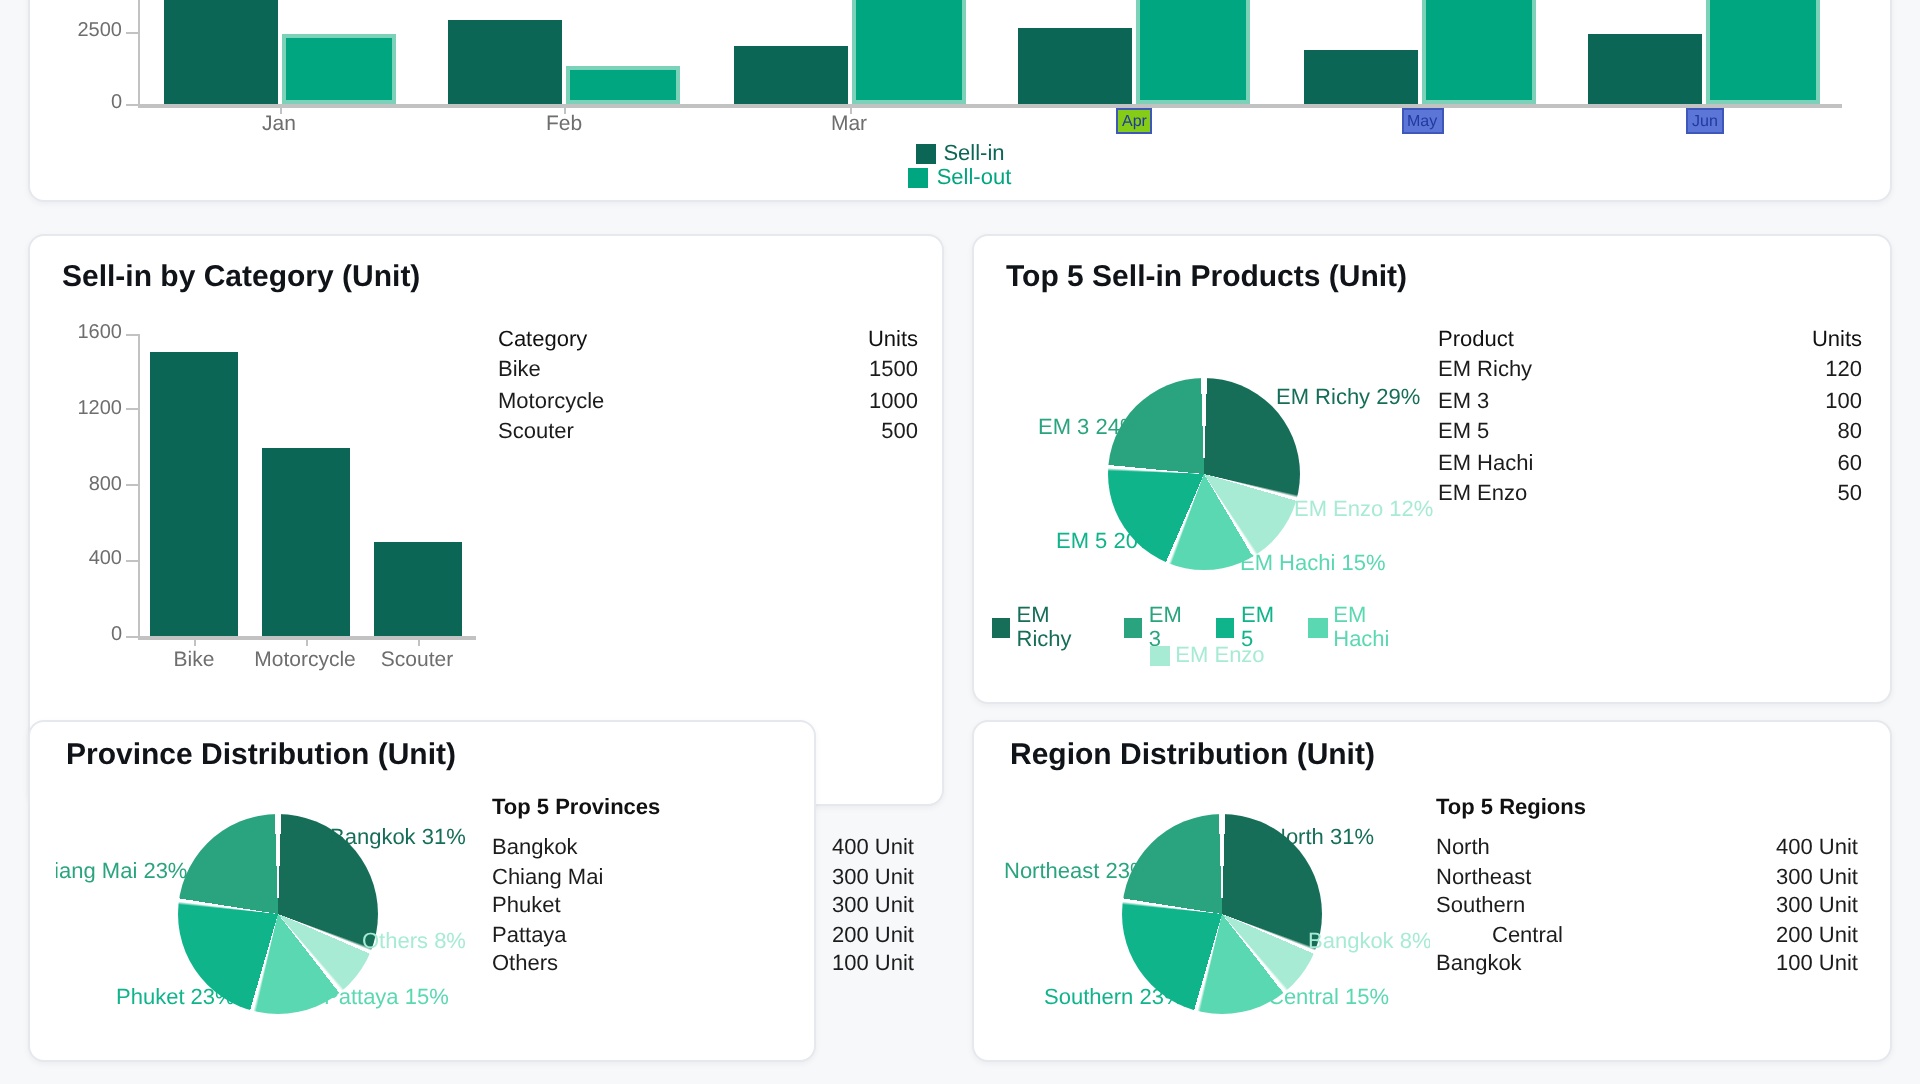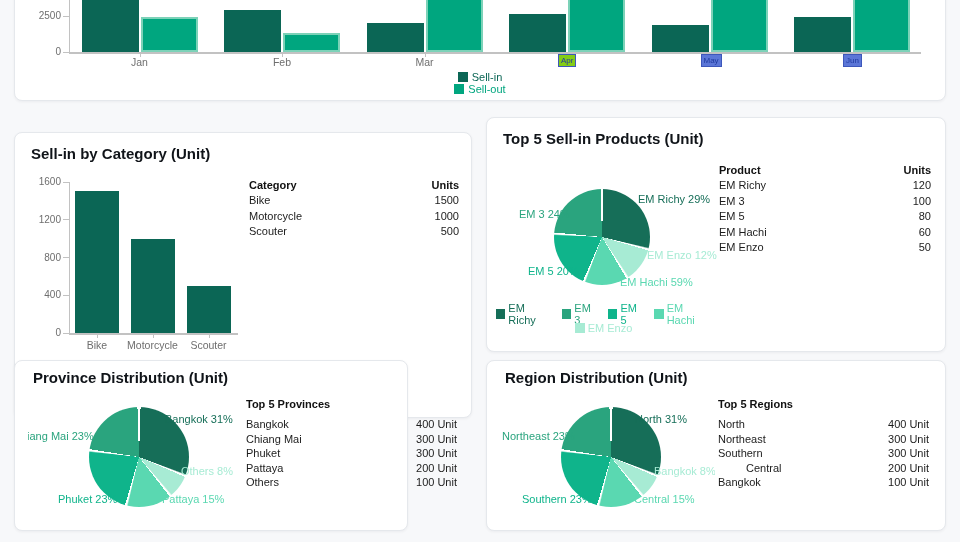--- a/index.html
+++ b/index.html
@@ -1,40 +1,40 @@
 <!DOCTYPE html>
 <html><head>
 <meta charset="utf-8">
 <style>
   html,body{margin:0;padding:0;}
   body{width:960px;height:542px;overflow:hidden;background:#f7f8fa;font-family:"Liberation Sans","DejaVu Sans",sans-serif;}
   .page{position:relative;width:960px;height:542px;overflow:hidden;}
   .card{position:absolute;background:#fff;border:1px solid #e5e8ec;border-radius:8px;box-shadow:0 1px 3px rgba(16,24,40,.05);box-sizing:border-box;}
   #card-monthly{left:14px;top:-120px;width:932px;height:221px;}
-  #card-category{left:14px;top:132px;width:458px;height:286px;}
+  #card-category{left:14px;top:117px;width:458px;height:286px;}
   #card-products{left:486px;top:117px;width:460px;height:235px;}
   #card-province{left:14px;top:360px;width:394px;height:171px;}
   #card-region{left:486px;top:360px;width:460px;height:171px;}
   .panel-title{position:absolute;left:16px;top:12px;margin:0;font-size:15px;font-weight:700;color:#101419;letter-spacing:0;}
   #card-province .panel-title,#card-region .panel-title{left:18px;top:8px;}
   .chart-host{position:absolute;left:0;top:0;right:0;bottom:0;}
   .bar{position:absolute;box-sizing:border-box;}
   .axisline{position:absolute;background:#c2c2c2;}
   .ticklabel{position:absolute;width:40px;text-align:right;font-size:10px;color:#6e6e6e;}
   .xlabel{position:absolute;text-align:center;font-size:10.5px;color:#6e6e6e;}
   .xlabel-sel{position:absolute;font-size:8px;line-height:11px;padding:0 2px;box-sizing:border-box;}
   .legend-row{display:flex;justify-content:center;align-items:center;font-size:11px;}
   #monthly-legend{position:absolute;left:0;right:0;top:190px;flex-direction:column;}
   .legend-item{display:flex;align-items:center;margin:0 7px;}
   .legend-swatch{width:10px;height:10px;margin-right:4px;display:inline-block;}
   .pie{position:absolute;border-radius:50%;}
   .plabel{position:absolute;font-size:11px;line-height:13px;white-space:nowrap;}
   .ptable{position:absolute;font-size:11px;color:#1c1c1c;}
   .trow{display:flex;justify-content:space-between;}
-  .thead{font-weight:700;color:#111;}
+  .thead{font-weight:400;color:#111;}
   .tbl-title{font-weight:700;color:#111;line-height:14px;margin-bottom:6px;}
   .pie-region{position:absolute;overflow:hidden;}
 </style>
 </head>
 <body>
 
 <div class="page">
 
   <section class="card" id="card-monthly">
     <div class="chart-host" id="monthly-chart">
@@ -126,21 +126,21 @@
       </div>
   </section>
 
   <section class="card" id="card-products">
     <h2 class="panel-title">Top 5 Sell-in Products (Unit)</h2>
     <div class="chart-host" id="products-chart">
         <div class="pie" style="left: 67px; top: 71px; width: 96px; height: 96px; background: conic-gradient(rgb(255, 255, 255) 0%, rgb(255, 255, 255) 0.5%, rgb(22, 110, 88) 0.5%, rgb(22, 110, 88) 28.5%, rgb(255, 255, 255) 29%, rgb(255, 255, 255) 29.5%, rgb(167, 235, 212) 29.5%, rgb(167, 235, 212) 40.5%, rgb(255, 255, 255) 41%, rgb(255, 255, 255) 41.5%, rgb(90, 216, 177) 41.5%, rgb(90, 216, 177) 55.5%, rgb(255, 255, 255) 56%, rgb(255, 255, 255) 56.5%, rgb(15, 180, 139) 56.5%, rgb(15, 180, 139) 75.5%, rgb(255, 255, 255) 76%, rgb(255, 255, 255) 76.5%, rgb(42, 164, 126) 76.5%, rgb(42, 164, 126) 99.5%, rgb(255, 255, 255) 99.5%, rgb(255, 255, 255) 100%);"></div>
         <div class="plabel" style="left: 131px; top: 75px; color: rgb(22, 110, 88); margin-left: 20px;">EM Richy 29%</div>
         <div class="plabel" style="left: 32px; top: 90px; color: rgb(42, 164, 126);">EM 3 24%</div>
         <div class="plabel" style="left: 41px; top: 147px; color: rgb(15, 180, 139);">EM 5 20%</div>
-        <div class="plabel" style="left: 133px; top: 158px; color: rgb(90, 216, 177);">EM Hachi 59%</div>
+        <div class="plabel" style="left: 133px; top: 158px; color: rgb(90, 216, 177);">EM Hachi 15%</div>
         <div class="plabel" style="left: 160px; top: 131px; color: rgb(167, 235, 212);">EM Enzo 12%</div>
       </div>
     <div id="products-legend" style="position:absolute;left:4px;top:189px;width:225px;">
         <div class="legend-row" style="height: 14px;">
           <div class="legend-item" style="margin: 0px 5px;">
             <div class="legend-swatch" style="background: rgb(22, 110, 88); margin-right: 3px;"></div>
             <div class="legend-label" style="color: rgb(22, 110, 88);">EM Richy</div>
           </div>
           <div class="legend-item" style="margin: 0px 5px;">
             <div class="legend-swatch" style="background: rgb(42, 164, 126); margin-right: 3px;"></div>

